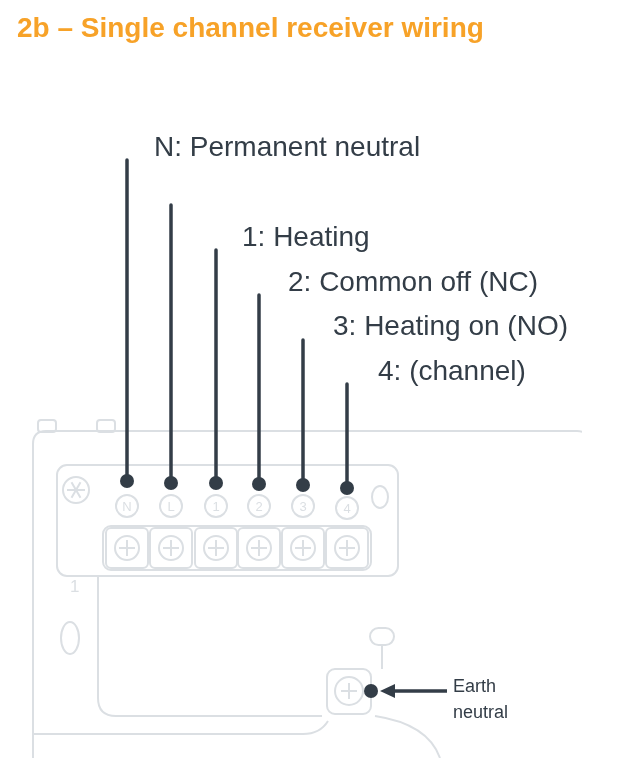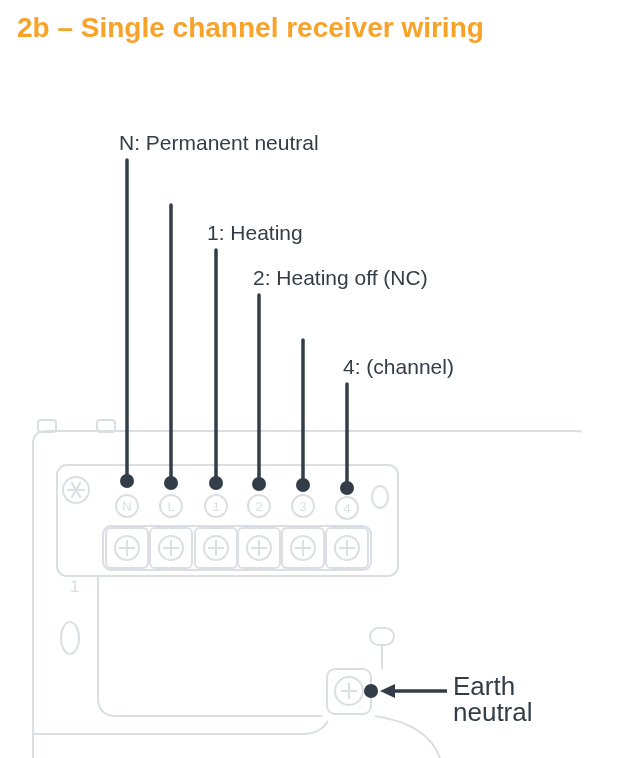--- a/index.html
+++ b/index.html
@@ -7,46 +7,48 @@
   .canvas {
     position:relative; width:582px; height:758px; background:#fff;
     overflow:hidden; font-family:"Liberation Sans", sans-serif;
   }
   .title {
     position:absolute; left:17px; top:12px;
     font-size:28px; font-weight:700; color:var(--accent, #F7A228);
     white-space:nowrap;
   }
   .term-label {
-    position:absolute; font-size:21px; color:var(--ink, #333D47);
+    position:absolute; font-size:28px; color:var(--ink, #333D47);
     white-space:nowrap;
+    margin-left:35px;
   }
   .earth-label {
     position:absolute; left:453px; top:673px;
-    font-size:26px; color:var(--ink, #333D47); line-height:26px;
+    font-size:18px; color:var(--ink, #333D47); line-height:26px;
   }
   svg.scene { position:absolute; left:0; top:0; }
   .gray { stroke:var(--plate, #DBDFE3); fill:none; stroke-width:2; }
   .gray-text {
     fill:var(--plate, #C9CED4);
     font-family:"Liberation Sans", sans-serif;
   }
   .ink-stroke { stroke:var(--ink, #333D47); fill:none; }
   .ink-fill { fill:var(--ink, #333D47); }
 </style>
 </head>
 <body>
 
 <div class="canvas">
 
   <h1 class="title">2b – Single channel receiver wiring</h1>
 
   <div class="term-label" style="left:119px; top:131px">N: Permanent neutral</div>
   <div class="term-label" style="left:207px; top:221px">1: Heating</div>
-  <div class="term-label" style="left:253px; top:266px">2: Heating off (NC)</div>
+  <div class="term-label" style="left:253px; top:266px">2: Common off (NC)</div>
+  <div class="term-label" style="left:298px; top:310px">3: Heating on (NO)</div>
   <div class="term-label" style="left:343px; top:355px">4: (channel)</div>
 
   <div class="earth-label">
     <div>Earth</div>
     <div>neutral</div>
   </div>
 
   <svg class="scene" width="618" height="758" viewBox="0 0 618 758">
 
     <g>

